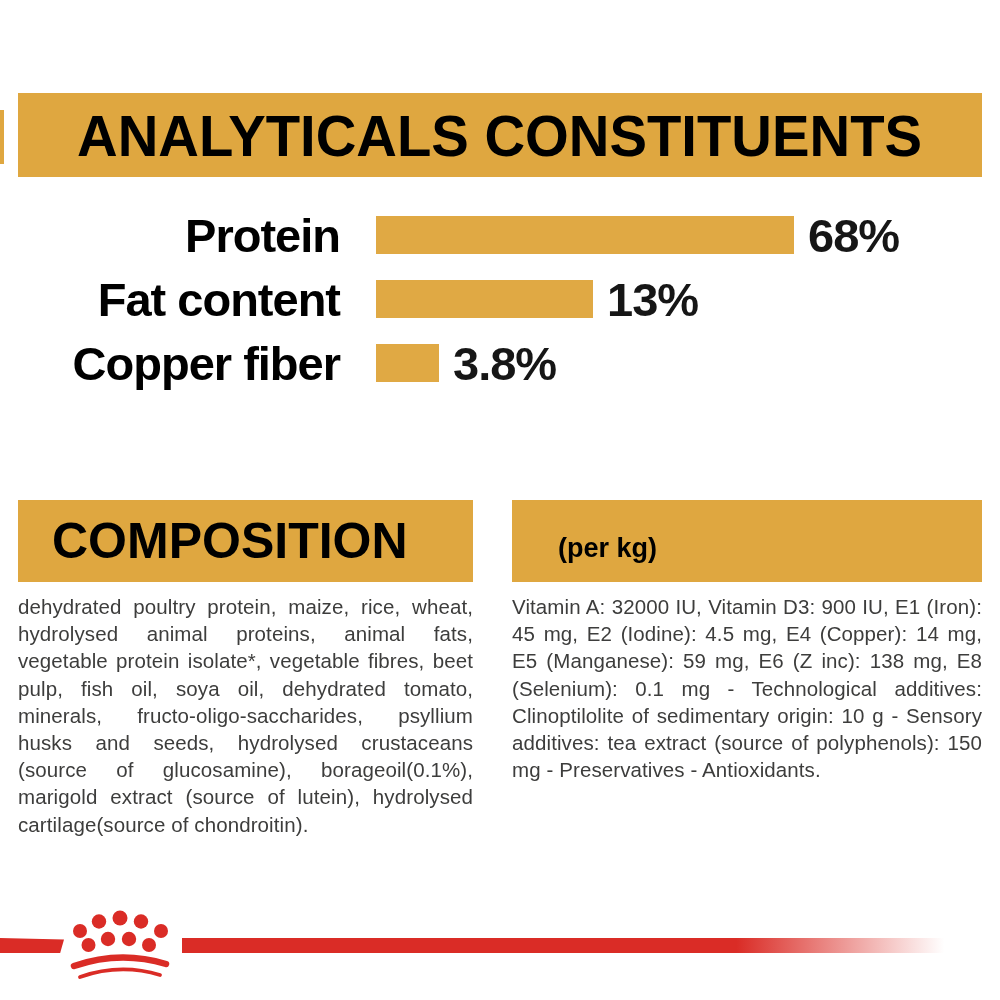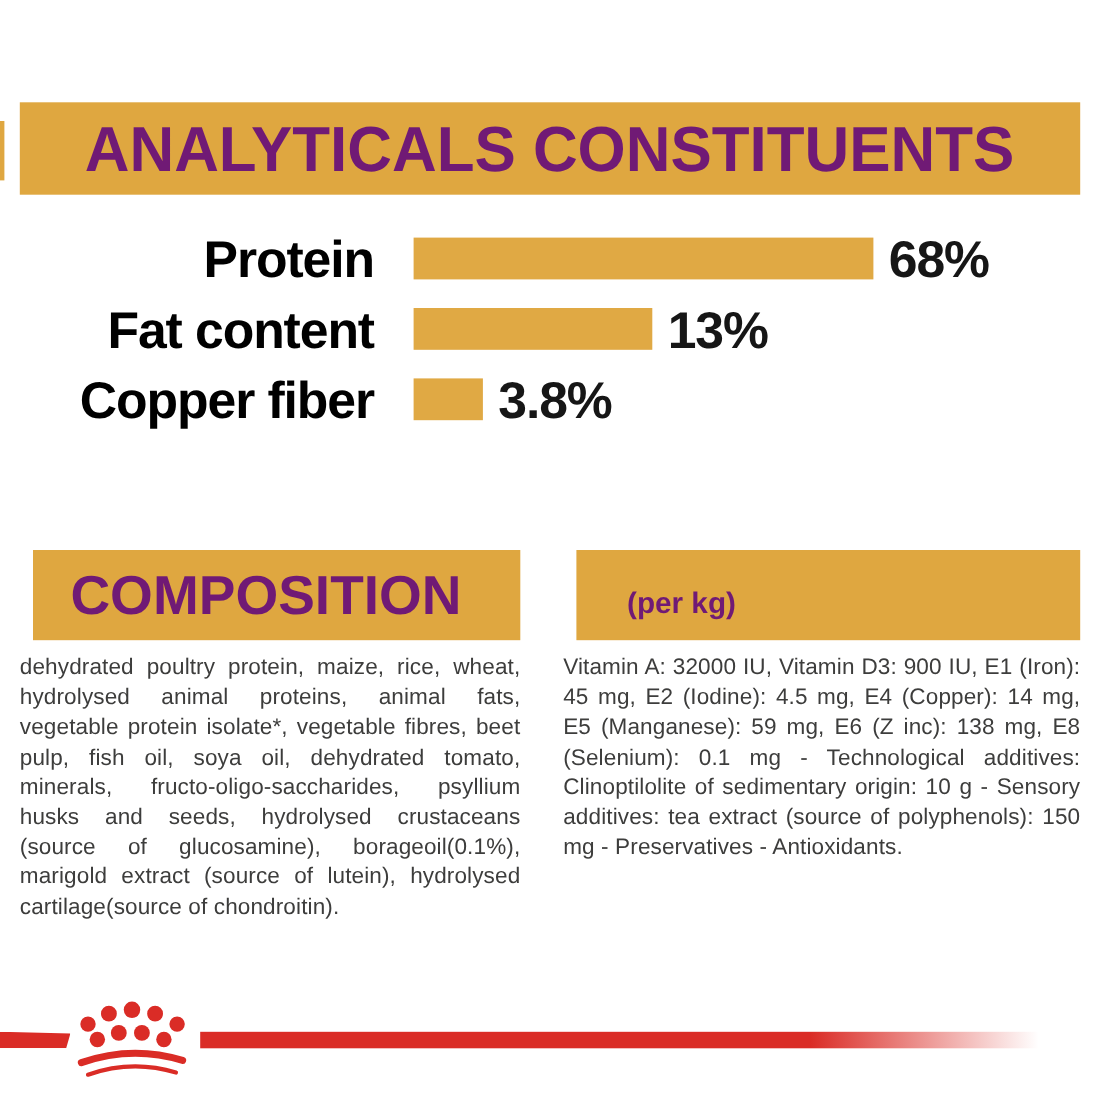--- a/index.html
+++ b/index.html
@@ -8,21 +8,21 @@
     background: #ffffff;
     font-family: "Liberation Sans", sans-serif;
     position: relative;
     overflow: hidden;
   }
   .abs { position: absolute; }
 
   
   .banner {
     background: #dfa740;
-    color: #701a75;
+    color: #000000;
     display: flex;
     align-items: center;
     font-weight: bold;
   }
   .banner-top {
     left: 18px; top: 93px; width: 964px; height: 84px;
     justify-content: center;
     font-size: 58px;
     letter-spacing: 0px;
     transform-origin: center;
@@ -67,21 +67,20 @@
 
   
   .section-left  { left: 18px;  top: 500px; width: 455px; }
   .section-right { left: 512px; top: 500px; width: 470px; }
   .section-banner {
     height: 82px;
     padding-left: 34px;
     font-size: 50px;
     display: flex;
     align-items: center;
-    margin-left: 12px;
   }
   .per-kg {
     font-size: 27px;
     font-weight: bold;
     margin-left: 12px;
     padding-top: 14px;
     white-space: nowrap;
   }
   .body-text {
     margin-top: 11px;

